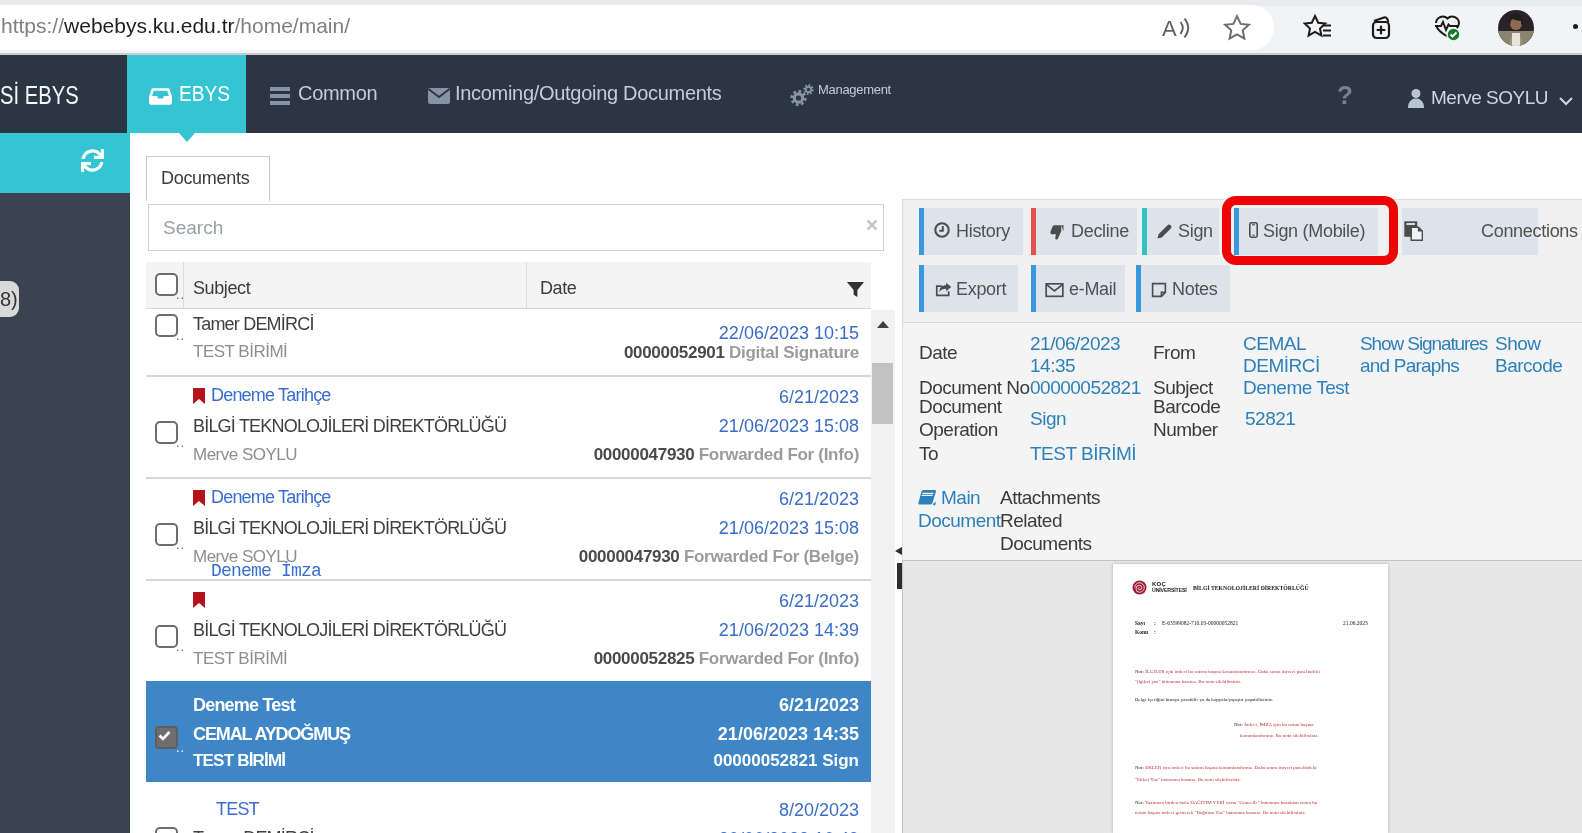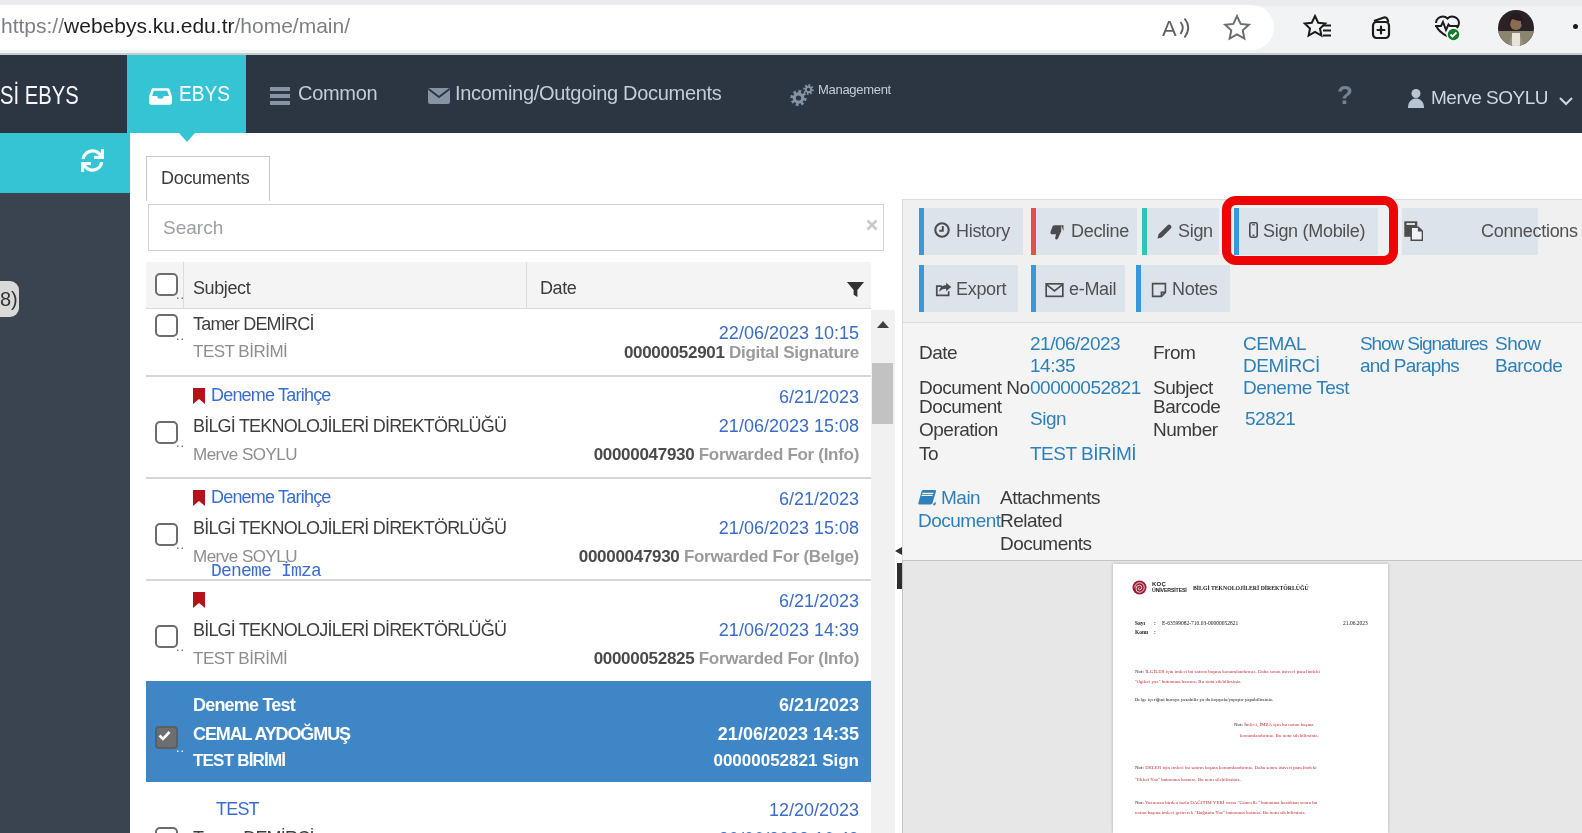--- a/index.html
+++ b/index.html
@@ -191,21 +191,21 @@
 <div class="sub1" style="top:695px;color:#fff;font-weight:bold;letter-spacing:-0.8px;">Deneme Test</div>
 <div class="sub1" style="top:724px;color:#fff;font-weight:bold;letter-spacing:-1.1px;">CEMAL AYDOĞMUŞ</div>
 <div class="sub2" style="top:751px;color:#fff;font-weight:bold;font-size:17px;letter-spacing:-0.8px;">TEST BİRİMİ</div>
 <div class="dt" style="top:695px;color:#fff;font-weight:bold;">6/21/2023</div>
 <div class="dt" style="top:724px;color:#fff;font-weight:bold;">21/06/2023 14:35</div>
 <div class="dt" style="top:751px;color:#fff;font-weight:bold;font-size:17px;">00000052821 Sign</div>
 
 <div class="sub1 lnk" style="left:193px;top:799px;margin-left:23px;">TEST</div>
 <div class="cb" style="top:827px;"></div>
 <div class="sub1" style="top:828px;">Tamer DEMİRCİ</div>
-<div class="dt" style="top:800px;">12/20/2023</div>
+<div class="dt" style="top:800px;">8/20/2023</div>
 <div class="dt" style="top:829px;">20/06/2023 16:49</div>
 
 <div class="abs" style="left:871px;top:310px;width:24px;height:523px;background:#f1f1f1;"></div>
 <svg class="abs" width="12" height="7" viewBox="0 0 12 7" style="left:877px;top:321px;">
   <path d="M6 0 l6 7 h-12 z" fill="#3f3f3f"></path>
 </svg>
 <div class="abs" style="left:872px;top:363px;width:21px;height:61px;background:#c2c2c2;"></div>
 
 <svg class="abs" width="7" height="8" viewBox="0 0 7 8" style="left:895px;top:547px;">
   <path d="M7 0 l-7 4 7 4 z" fill="#2e2e2e"></path>

